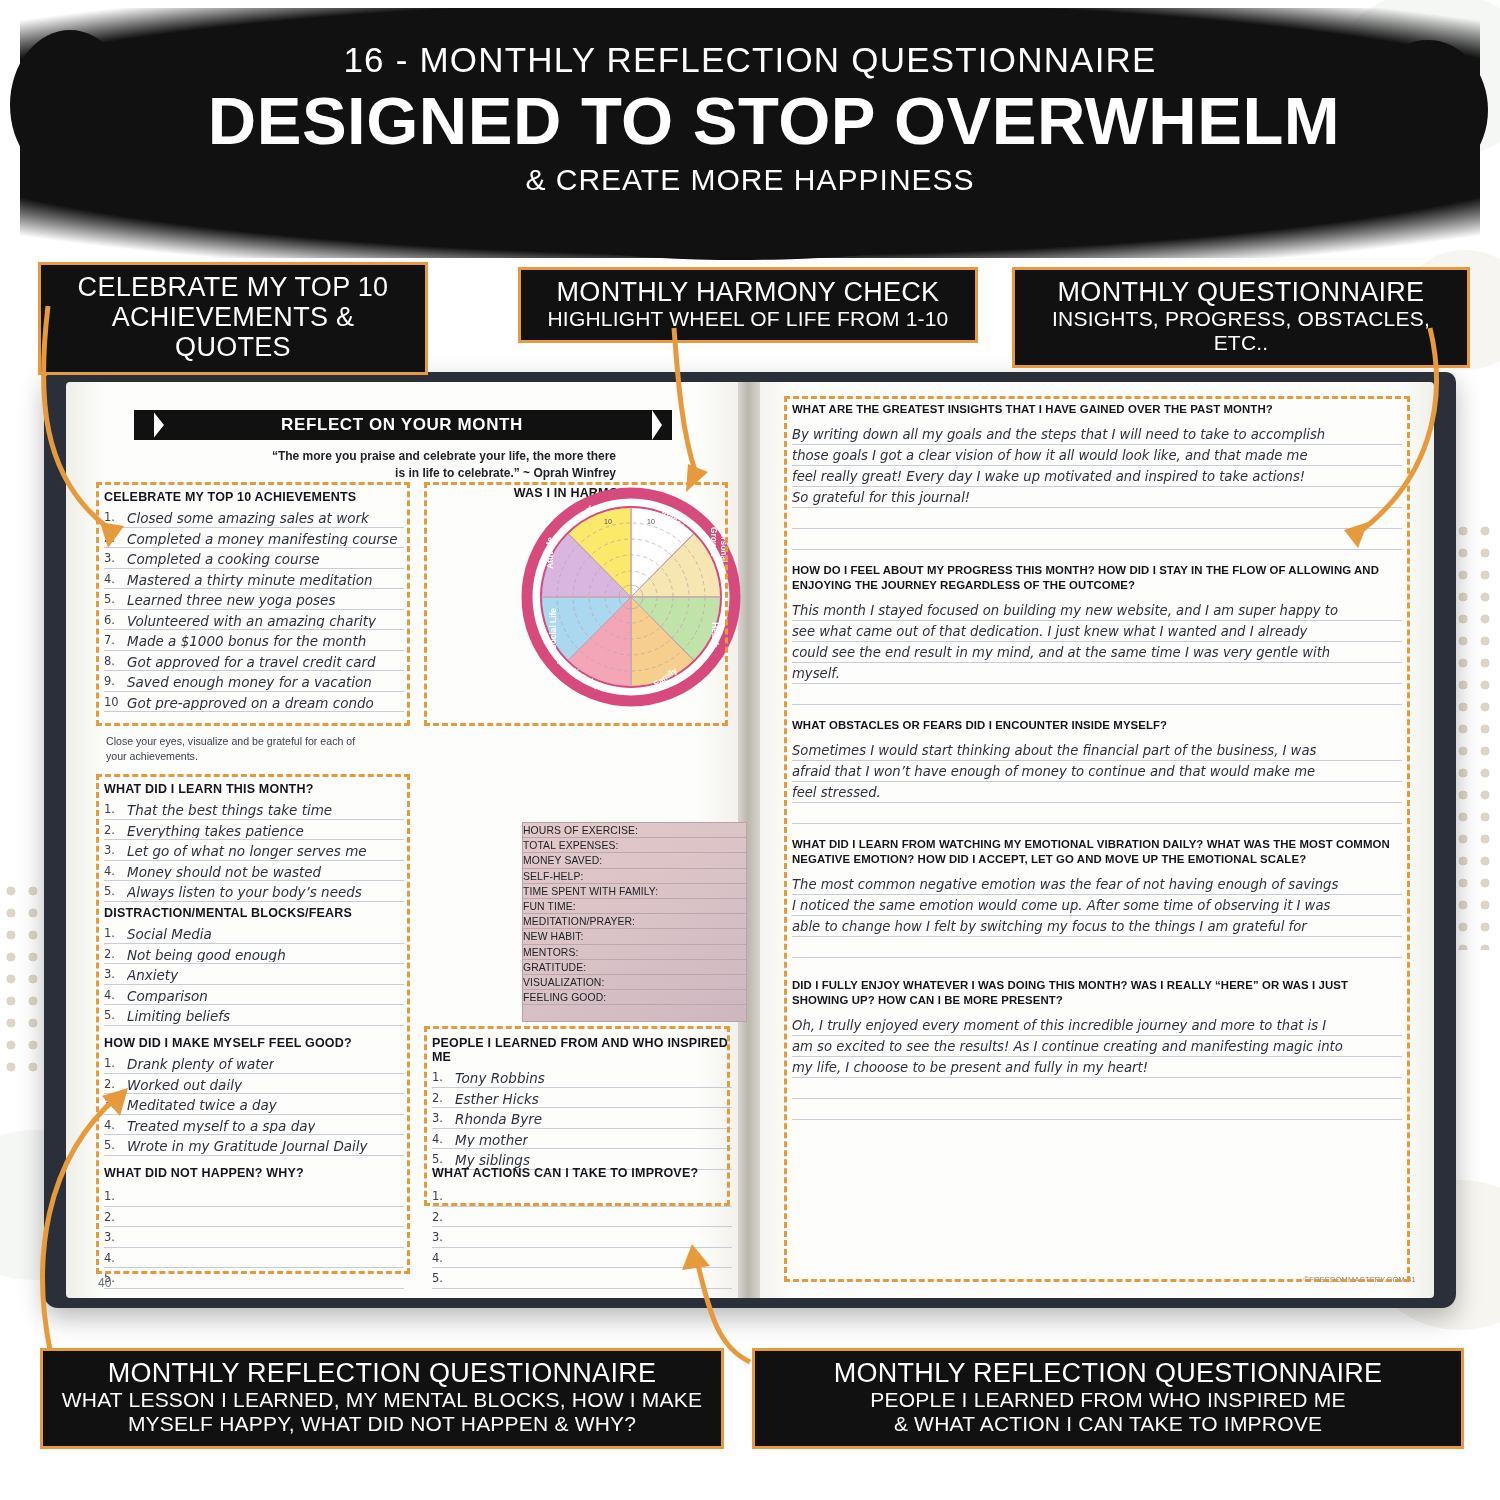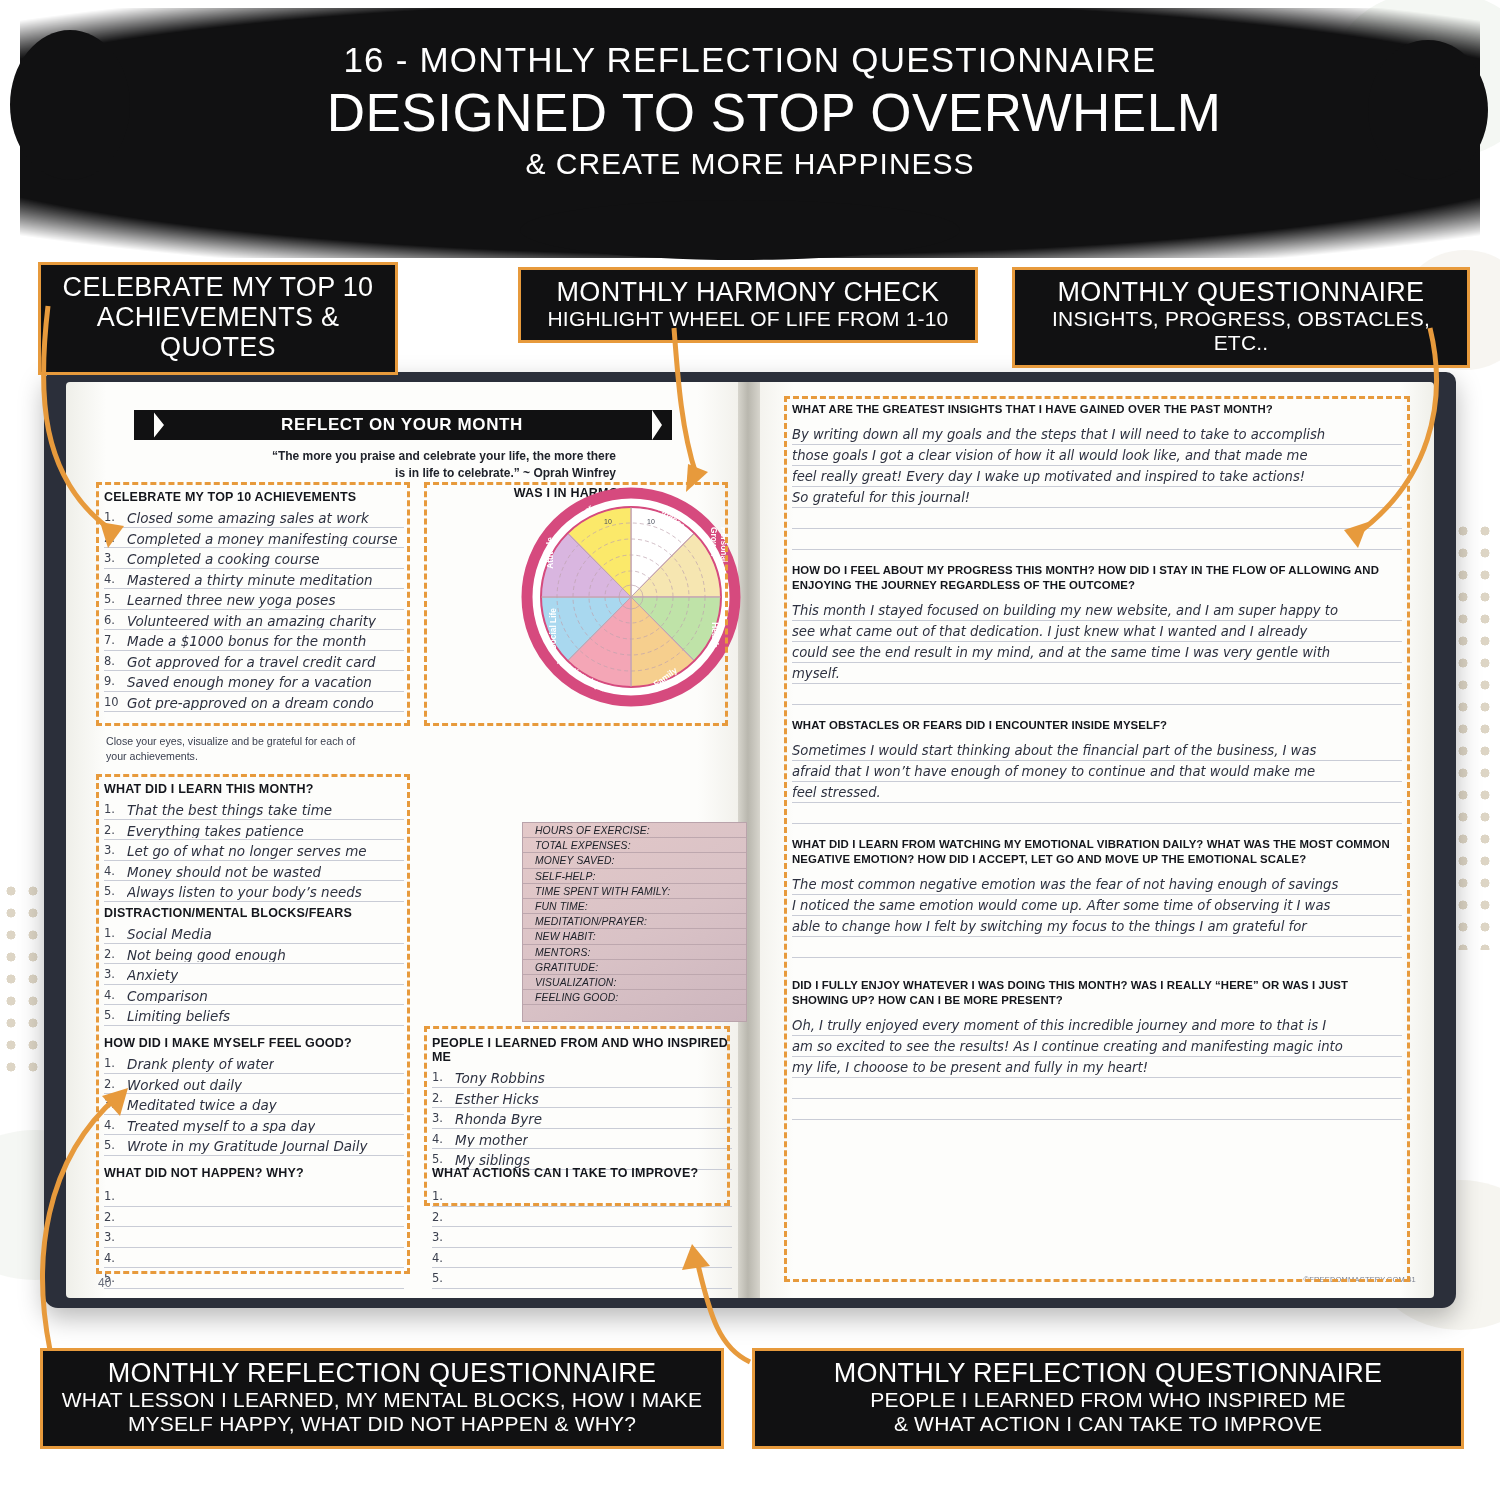--- a/index.html
+++ b/index.html
@@ -44,22 +44,22 @@
     text-align: center;
     color: #fff;
     z-index: 5;
   }
   .h-line1 {
     font-size: 35px;
     letter-spacing: 1.2px;
     font-weight: 400;
   }
   .h-line2 {
-    font-size: 53px;
-    font-weight: 400;
+    font-size: 67px;
+    font-weight: 700;
     letter-spacing: .5px;
     margin-top: 2px;
     margin-left: 48px;
   }
   .h-line3 {
     font-size: 30px;
     letter-spacing: 1px;
     margin-top: 4px;
   }
   
@@ -139,23 +139,22 @@
   .wheel-wrap { position: absolute; left: 450px; top: 100px; width: 230px; height: 230px; }
   
   .exp-box {
     position: absolute; left: 456px; top: 440px; width: 225px; height: 200px;
     background: linear-gradient(150deg,#e4c9c9,#d9c2c6 55%,#cdb6be);
     border: 1px solid #b9a3ab;
   }
   .exp-row {
     font-size: 10.4px; color: #20232b; letter-spacing: .1px;
     border-bottom: 1px solid #bda7ae;
-    height: 15.2px; line-height: 15.2px; padding-left: 12px;
+    height: 15.2px; line-height: 15.2px; padding-left: 0;
     font-weight: 500;
-    font-style: italic;
   }
   
   .q-label {
     font-size: 11.4px; font-weight: 700; color: #14161c; line-height: 1.32; letter-spacing: .1px;
   }
   .ans-line {
     border-bottom: 1px solid #c9ccd6;
     height: 21px;
   }
   .ans-text {
@@ -186,21 +185,21 @@
 <div class="brush-splat" style="left:10px; top:30px; width:120px; height:150px;"></div>
 <div class="brush-splat" style="right:12px; top:40px; width:120px; height:140px;"></div>
 <div class="brush-splat" style="left:520px; top:200px; width:440px; height:60px;"></div>
 
 <div class="header-text">
   <div class="h-line1">16 - MONTHLY REFLECTION QUESTIONNAIRE</div>
   <div class="h-line2">DESIGNED TO STOP OVERWHELM</div>
   <div class="h-line3">&amp; CREATE MORE HAPPINESS</div>
 </div>
 
-<div class="callout" style="left:38px; top:262px; width:360px;">
+<div class="callout" style="left:38px; top:262px; width:390px;">
   <div class="t1">CELEBRATE MY TOP 10</div>
   <div class="t1">ACHIEVEMENTS &amp; QUOTES</div>
 </div>
 <div class="callout" style="left:518px; top:267px; width:460px;">
   <div class="t1">MONTHLY HARMONY CHECK</div>
   <div class="t2">HIGHLIGHT WHEEL OF LIFE FROM 1-10</div>
 </div>
 <div class="callout" style="left:1012px; top:267px; width:458px;">
   <div class="t1">MONTHLY QUESTIONNAIRE</div>
   <div class="t2">INSIGHTS, PROGRESS, OBSTACLES, ETC..</div>

